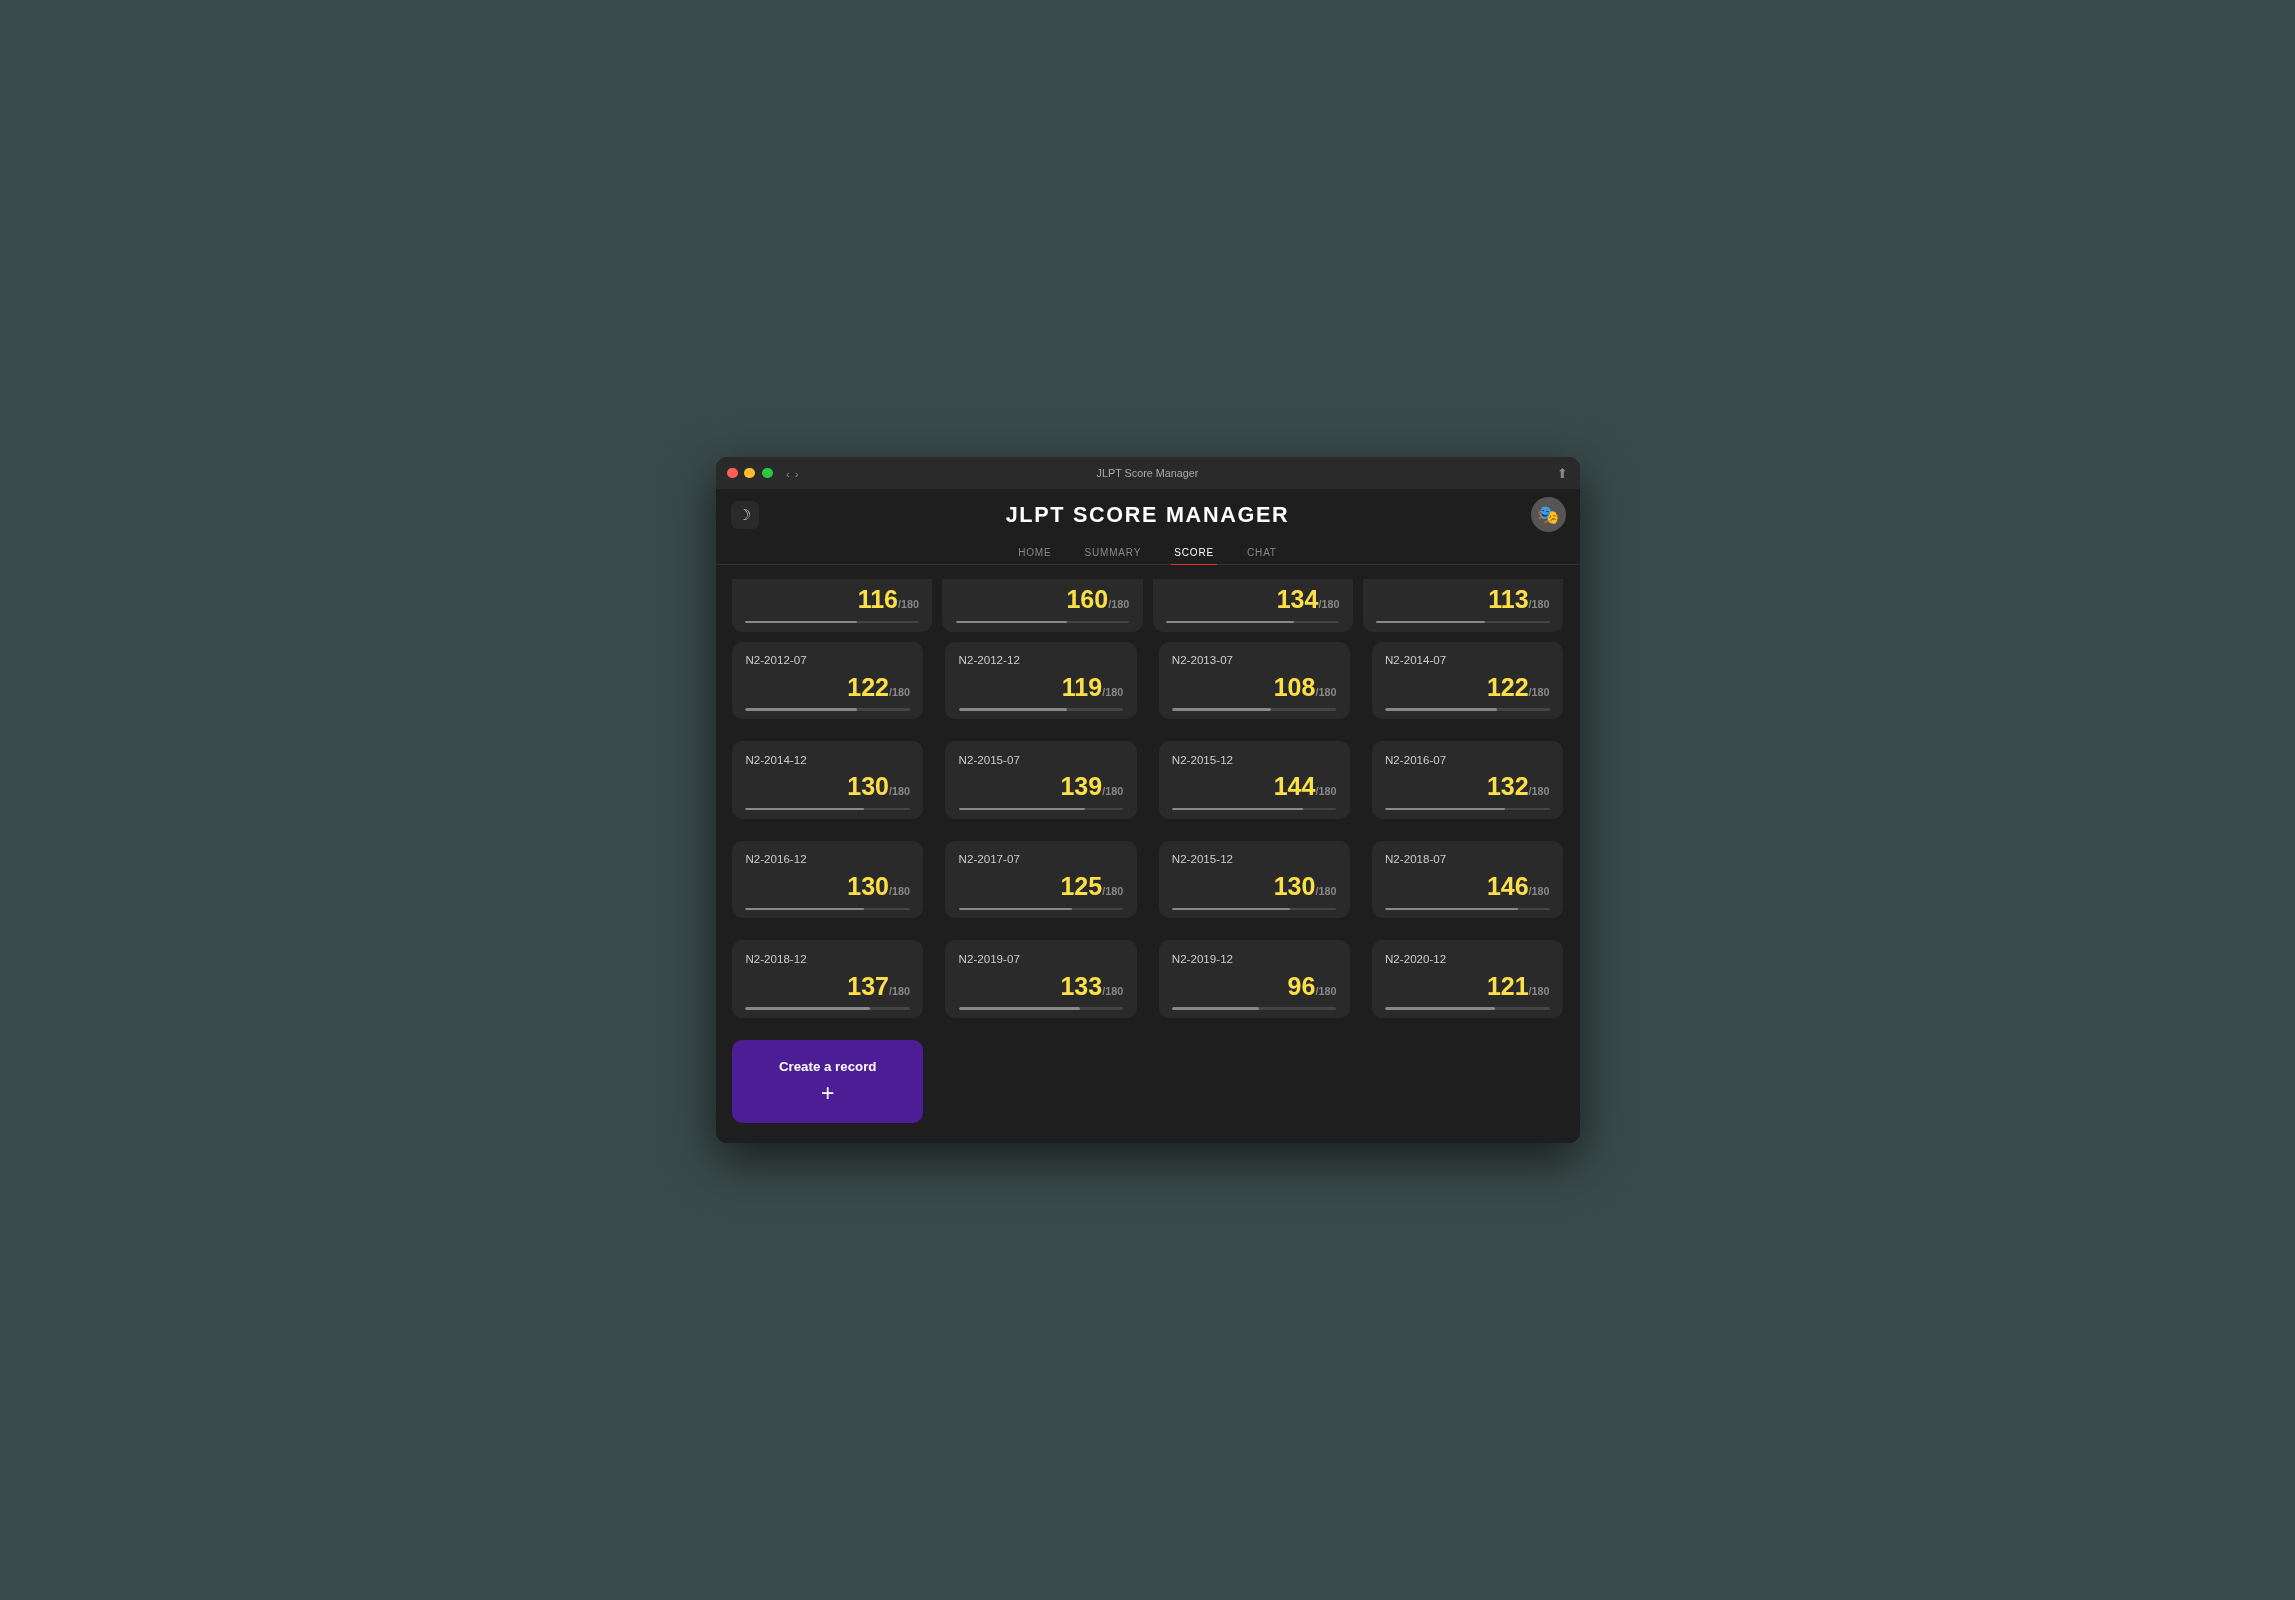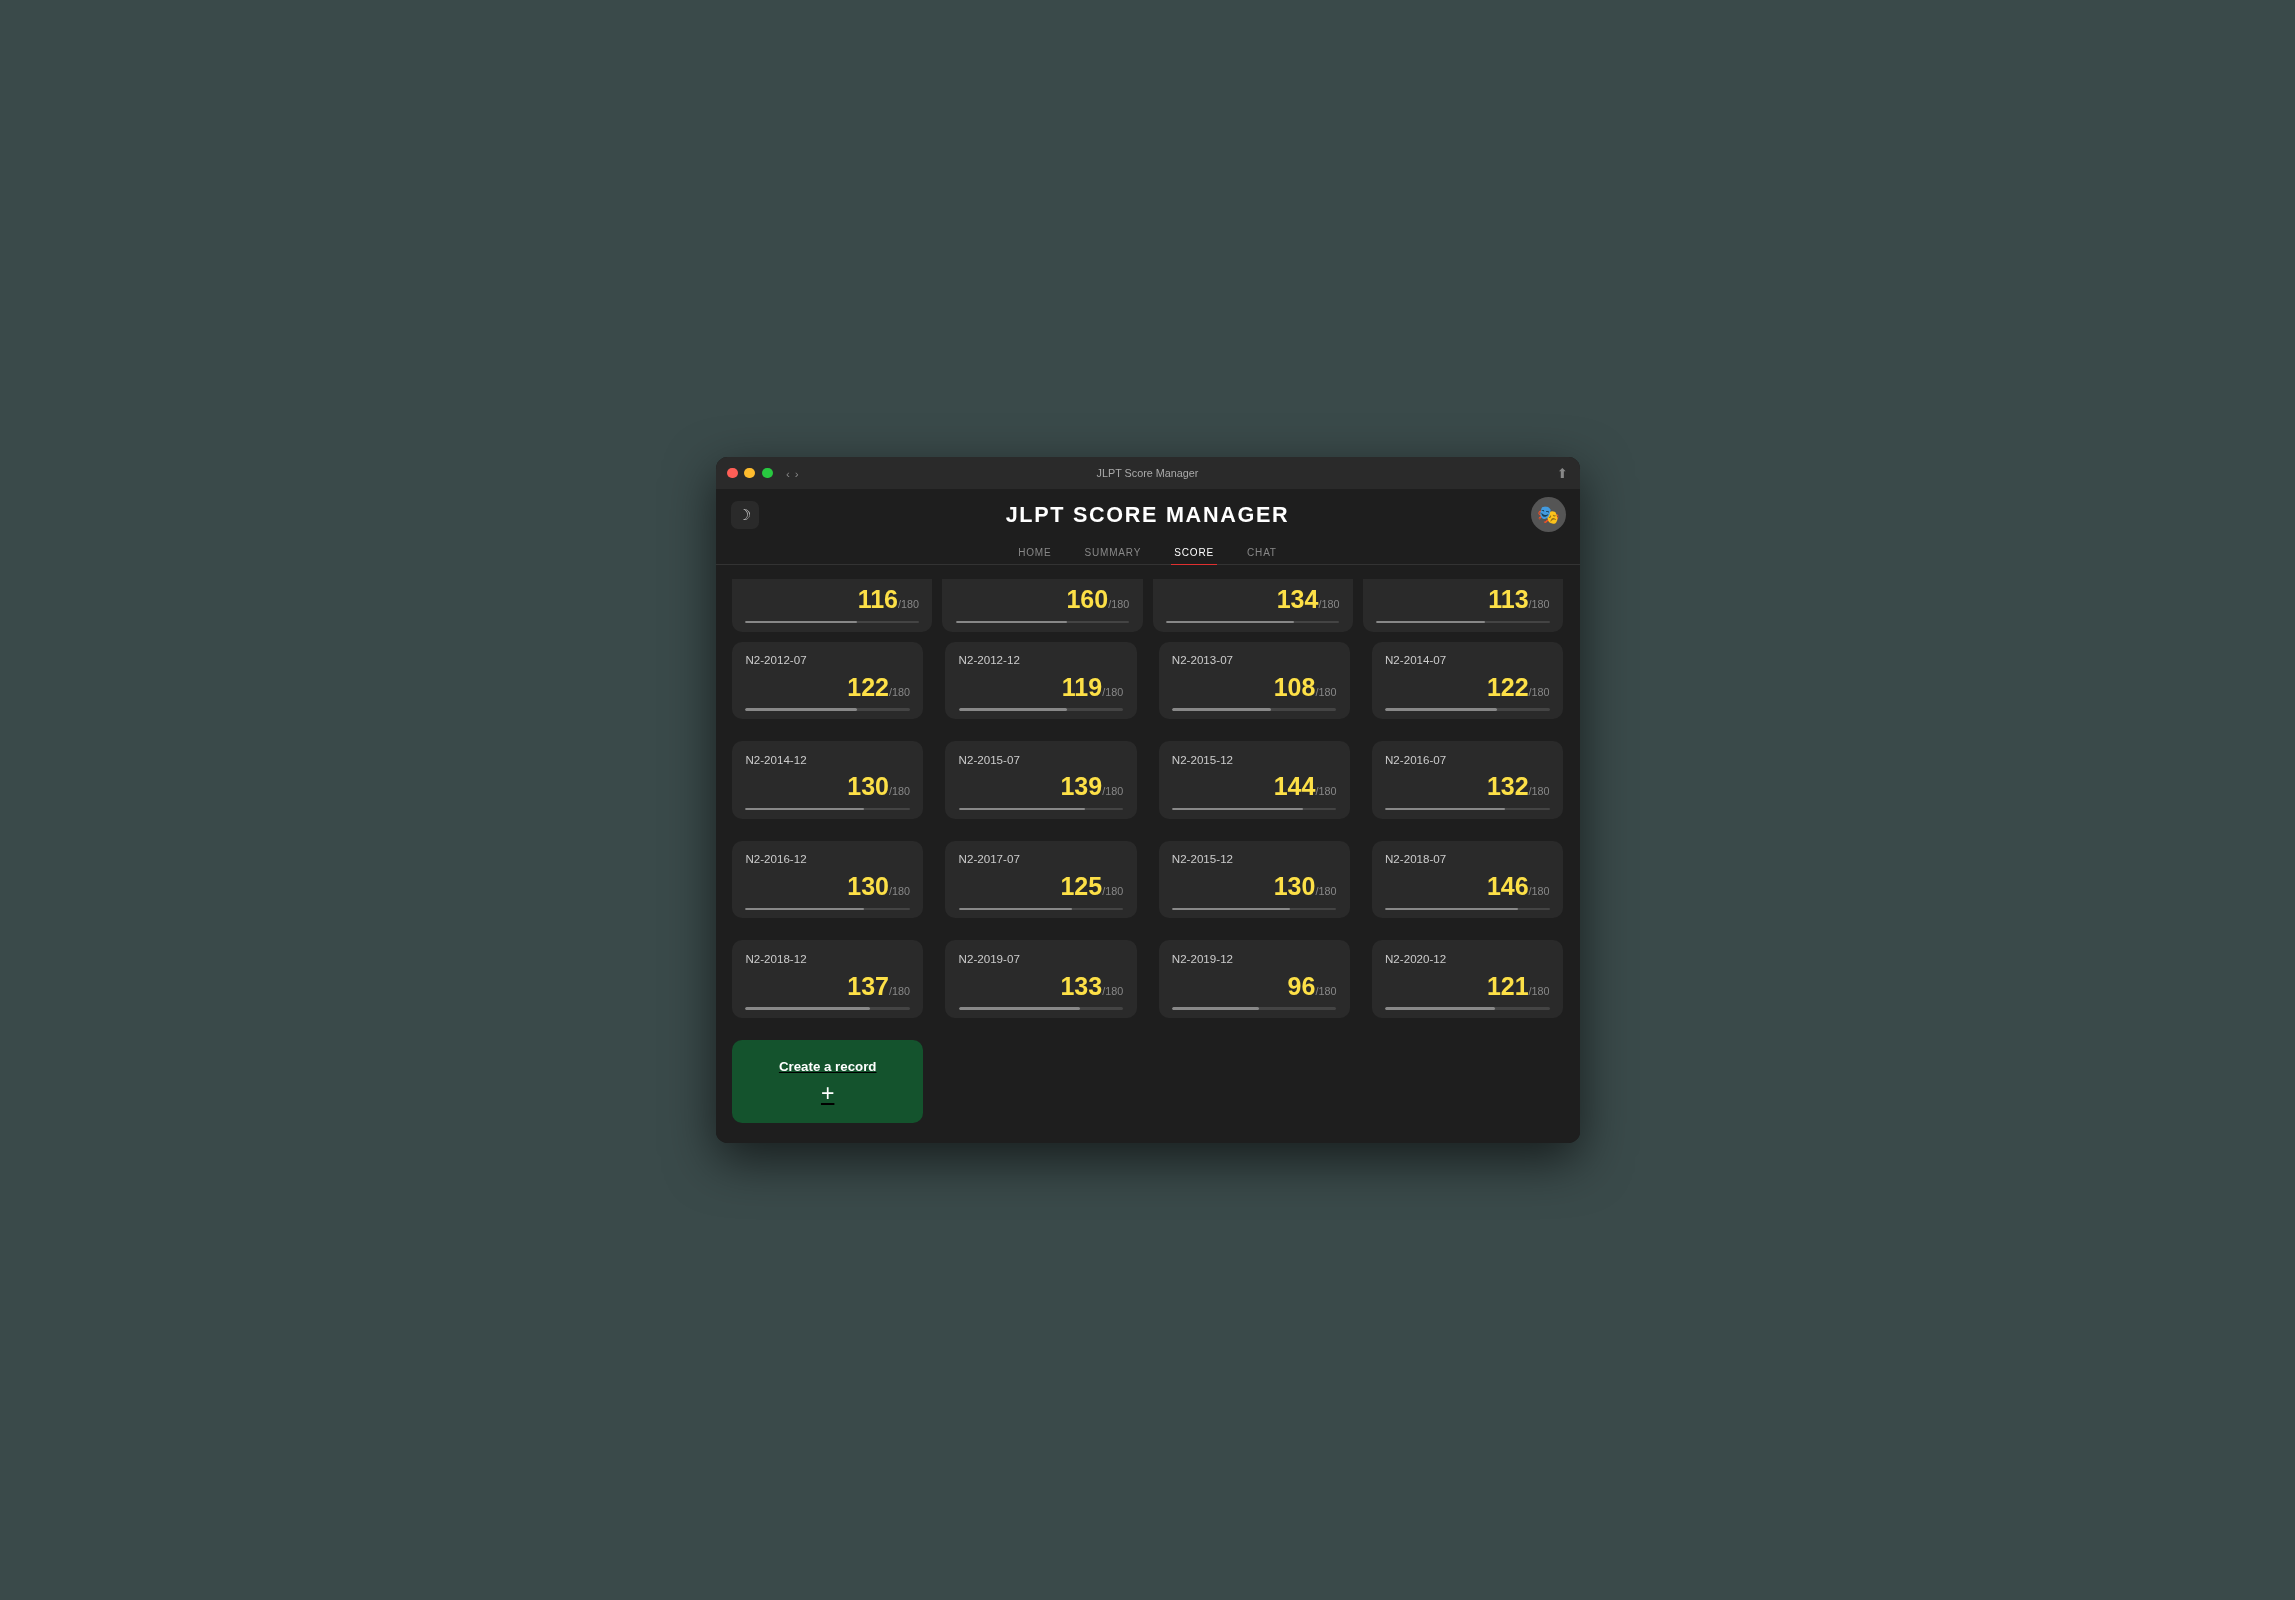--- a/index.html
+++ b/index.html
@@ -187,47 +187,46 @@
 
     .card-score-big {
       color: #fde047;
       font-size: 25px;
       font-weight: 700;
     }
 
     .card-score-max {
       color: #888;
       font-size: 10.8px;
-      font-weight: 400;
+      font-weight: 700;
     }
 
     .card-progress-bar {
       height: 2.5px;
       background: #444;
       border-radius: 1.7px;
       overflow: hidden;
     }
 
     .card-progress-fill {
       height: 100%;
       background: #888;
       border-radius: 1.7px;
     }
 
     .create-card {
-      background: #14532d;
+      background: #4c1d95;
       border-radius: 10px;
       padding: 11.6px 13.3px 8.3px;
       cursor: pointer;
       display: flex;
       flex-direction: column;
       align-items: center;
       justify-content: center;
       min-height: 83px;
-      text-decoration: underline;
     }
 
     .create-label {
       color: #ffffff;
       font-size: 13.3px;
       font-weight: 600;
       margin-bottom: 6.6px;
     }
 
     .create-plus {

